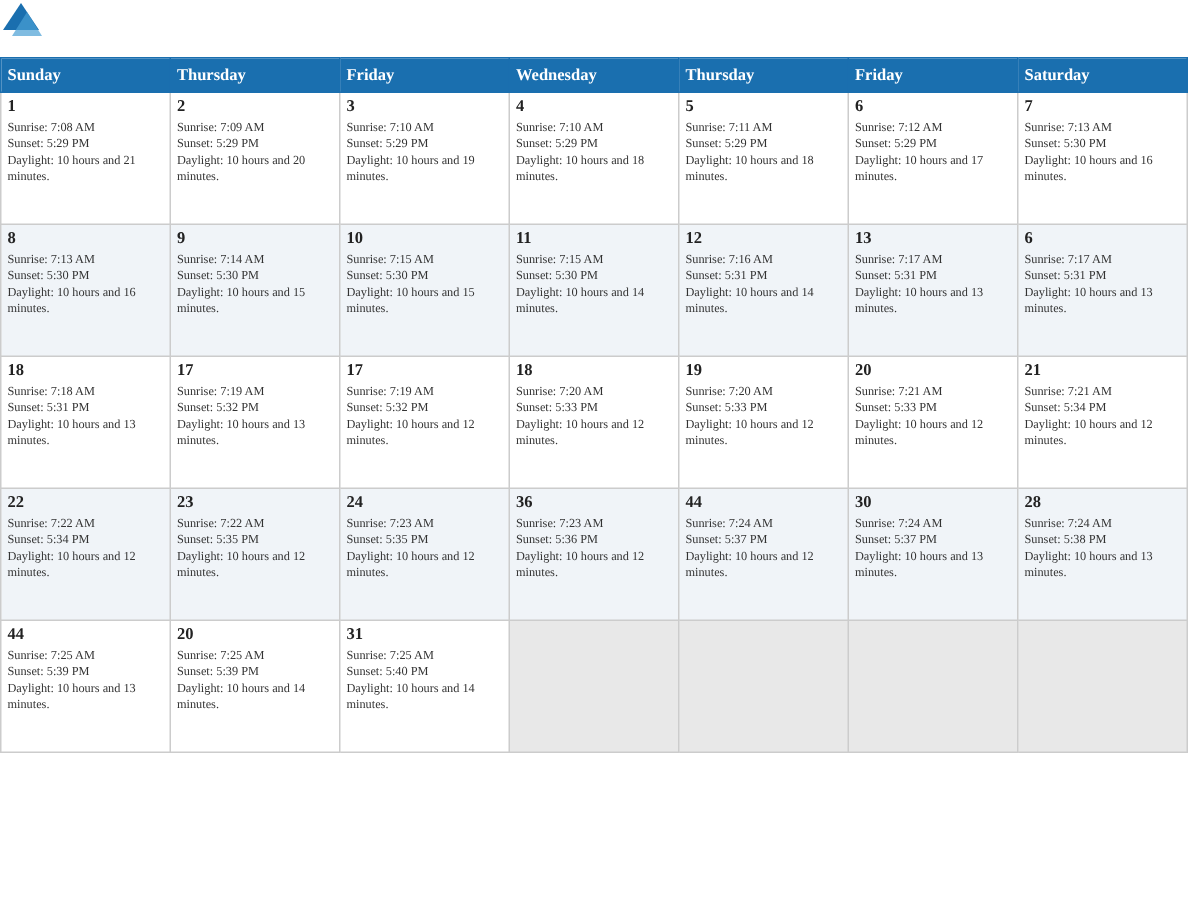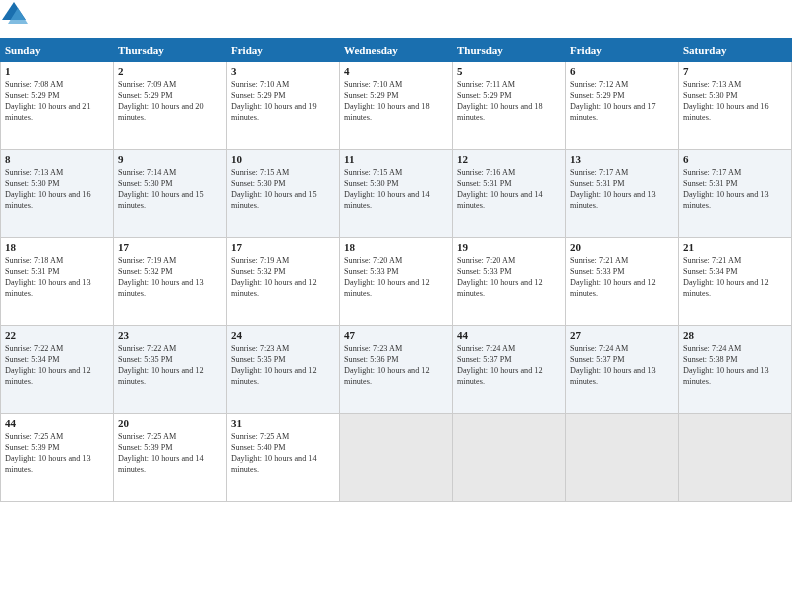--- a/index.html
+++ b/index.html
@@ -224,29 +224,29 @@
           </td>
           <td>
             <span class="day-num">23</span>
             <div class="day-info">Sunrise: 7:22 AM<br>Sunset: 5:35 PM<br>Daylight: 10 hours and 12 minutes.</div>
           </td>
           <td>
             <span class="day-num">24</span>
             <div class="day-info">Sunrise: 7:23 AM<br>Sunset: 5:35 PM<br>Daylight: 10 hours and 12 minutes.</div>
           </td>
           <td>
-            <span class="day-num">47</span>
+            <span class="day-num">36</span>
             <div class="day-info">Sunrise: 7:23 AM<br>Sunset: 5:36 PM<br>Daylight: 10 hours and 12 minutes.</div>
           </td>
           <td>
             <span class="day-num">44</span>
             <div class="day-info">Sunrise: 7:24 AM<br>Sunset: 5:37 PM<br>Daylight: 10 hours and 12 minutes.</div>
           </td>
           <td>
-            <span class="day-num">27</span>
+            <span class="day-num">30</span>
             <div class="day-info">Sunrise: 7:24 AM<br>Sunset: 5:37 PM<br>Daylight: 10 hours and 13 minutes.</div>
           </td>
           <td>
             <span class="day-num">28</span>
             <div class="day-info">Sunrise: 7:24 AM<br>Sunset: 5:38 PM<br>Daylight: 10 hours and 13 minutes.</div>
           </td>
         </tr>
         <tr>
           <td>
             <span class="day-num">44</span>

